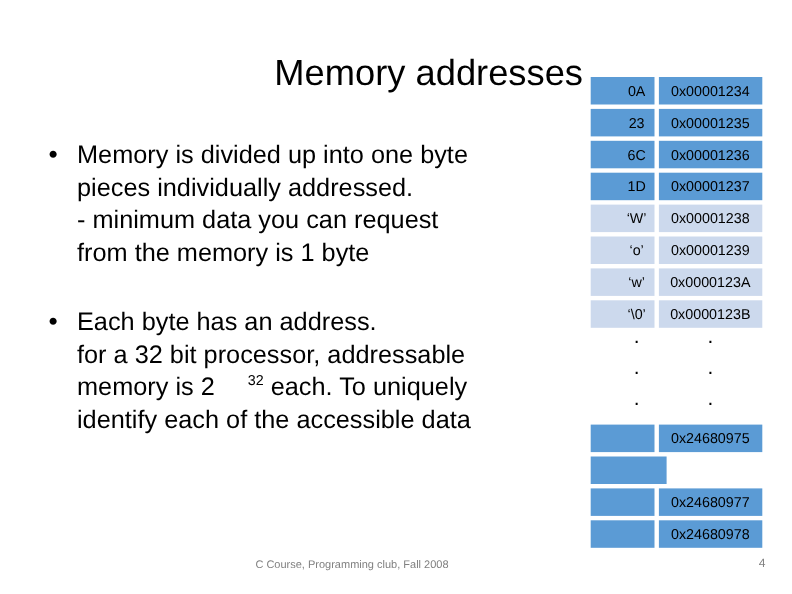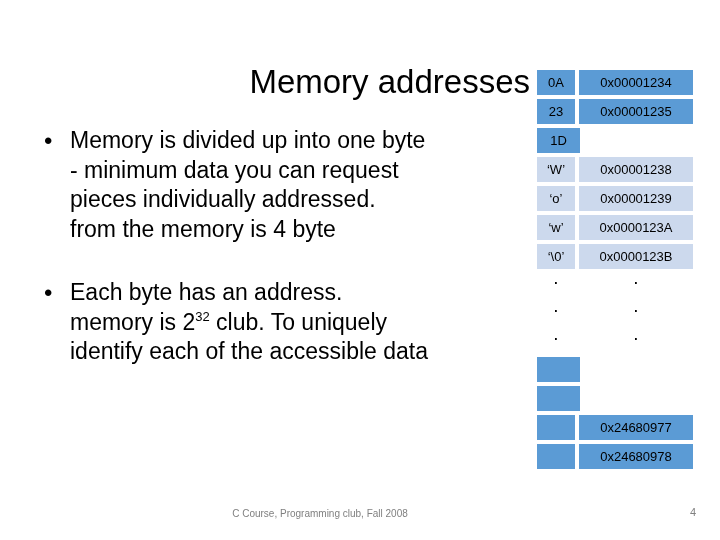--- a/index.html
+++ b/index.html
@@ -13,21 +13,21 @@
     font-family: "Liberation Sans", sans-serif;
     overflow: hidden;
     position: relative;
     color: #000000;
   }
 
   
   #slide-title {
     position: absolute;
     left: 30px;
-    top: 62px;
+    top: 46px;
     width: 500px;
     text-align: right;
     font-size: 33px;
     line-height: 40px;
     font-weight: 400;
     color: #000000;
     white-space: nowrap;
   }
 
   
@@ -58,20 +58,21 @@
   }
   .sub {
     font-size: 13px;
     vertical-align: sub;
     line-height: 0;
   }
   .sup {
     font-size: 13px;
     vertical-align: super;
     line-height: 0;
+    margin-left: 30px;
   }
 
   
   #memory-table {
     position: absolute;
     left: 537px;
     top: 70px;
     width: 156px;
   }
   .mem-row {
@@ -84,20 +85,21 @@
   .mem-cell-addr {
     display: flex;
     align-items: center;
     justify-content: center;
     font-size: 13px;
     color: #000000;
   }
   .mem-cell-value {
     width: 43px;
     margin-right: 4px;
+    padding-left: 26px;
   }
   .mem-cell-addr {
     width: 129px;
   }
   .fill-dark .mem-cell-value,
   .fill-dark .mem-cell-addr {
     background: #5b9bd5;
   }
   .fill-light .mem-cell-value,
   .fill-light .mem-cell-addr {
@@ -142,49 +144,55 @@
 <body>
 
 <div id="slide-title">Memory addresses</div>
 
 <div id="body-content">
 
   <div class="bullet-block">
     <span class="bullet-marker">•</span>
     <div class="bullet-body">
       <div class="bullet-line">Memory is divided up into one byte</div>
+      <div class="bullet-line">pieces individually addressed.</div>
       <div class="bullet-line">- minimum data you can request</div>
-      <div class="bullet-line">pieces individually addressed.</div>
-      <div class="bullet-line">from the memory is 4 byte</div>
+      <div class="bullet-line">from the memory is 1 byte</div>
     </div>
   </div>
 
   <div class="bullet-block" style="margin-top:34px;">
     <span class="bullet-marker">•</span>
     <div class="bullet-body">
       <div class="bullet-line">Each byte has an address.</div>
-      <div class="bullet-line"><span>memory is 2</span><span class="sup">32</span><span> club. To uniquely</span></div>
+      <div class="bullet-line">for a 32 bit processor, addressable</div>
+      <div class="bullet-line"><span>memory is 2</span><span class="sup">32</span><span> each. To uniquely</span></div>
       <div class="bullet-line">identify each of the accessible data</div>
     </div>
   </div>
 
 </div>
 
 <div id="memory-table">
 
   <div class="mem-row fill-dark">
     <div class="mem-cell-value">0A</div>
     <div class="mem-cell-addr">0x00001234</div>
   </div>
   <div class="mem-row fill-dark">
     <div class="mem-cell-value">23</div>
     <div class="mem-cell-addr">0x00001235</div>
   </div>
   <div class="mem-row fill-dark">
+    <div class="mem-cell-value">6C</div>
+    <div class="mem-cell-addr">0x00001236</div>
+  </div>
+  <div class="mem-row fill-dark">
     <div class="mem-cell-value">1D</div>
+    <div class="mem-cell-addr">0x00001237</div>
   </div>
 
   <div class="mem-row fill-light">
     <div class="mem-cell-value">‘W’</div>
     <div class="mem-cell-addr">0x00001238</div>
   </div>
   <div class="mem-row fill-light">
     <div class="mem-cell-value">‘o’</div>
     <div class="mem-cell-addr">0x00001239</div>
   </div>
@@ -205,20 +213,21 @@
     <div class="mem-cell-value">.</div>
     <div class="mem-cell-addr">.</div>
   </div>
   <div class="mem-row dots">
     <div class="mem-cell-value">.</div>
     <div class="mem-cell-addr">.</div>
   </div>
 
   <div class="mem-row fill-dark">
     <div class="mem-cell-value empty"></div>
+    <div class="mem-cell-addr">0x24680975</div>
   </div>
   <div class="mem-row fill-dark">
     <div class="mem-cell-value empty"></div>
   </div>
   <div class="mem-row fill-dark">
     <div class="mem-cell-value empty"></div>
     <div class="mem-cell-addr">0x24680977</div>
   </div>
   <div class="mem-row fill-dark">
     <div class="mem-cell-value empty"></div>

